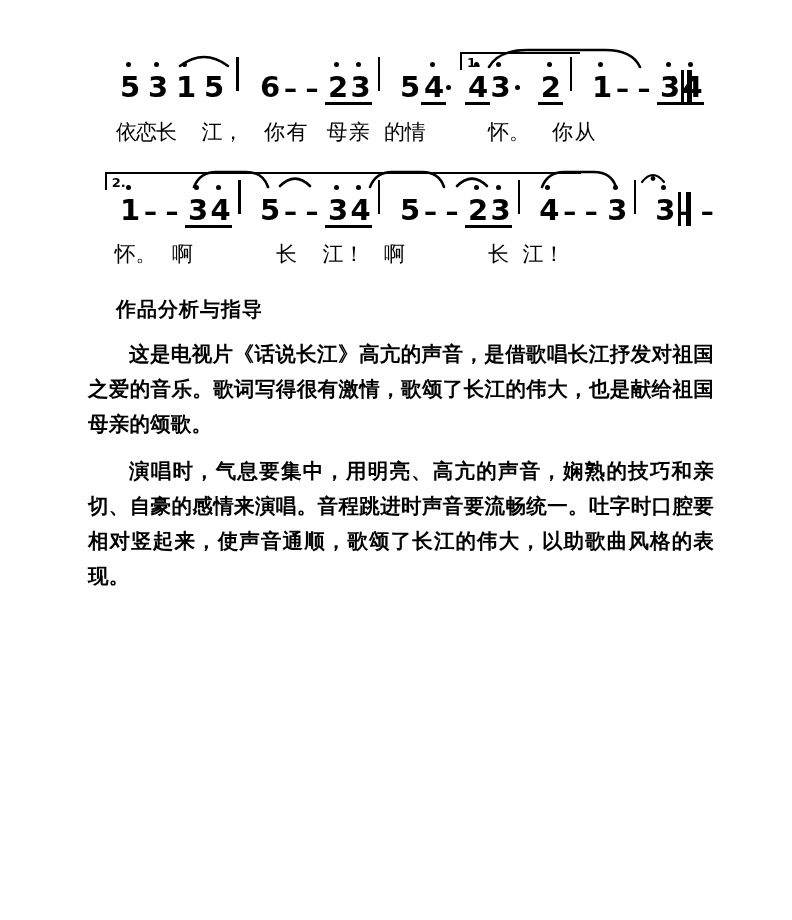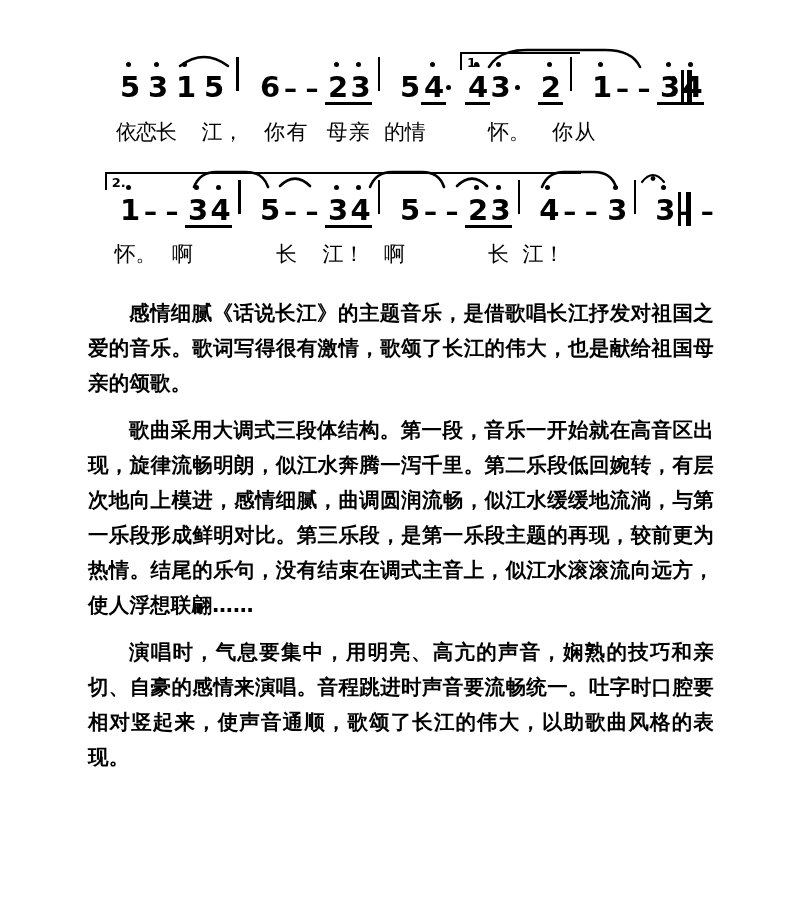--- a/index.html
+++ b/index.html
@@ -355,18 +355,18 @@
             <circle cx="12" cy="8.5" r="2.4" fill="#000"></circle>
           </svg>
       </div>
 
       <div class="barline" style="left:678px; top:72px; height:34px;"></div>
       <div class="barline thick" style="left:686px; top:72px; height:34px;"></div>
     </div>
   </div>
 
   <div class="analysis">
-    <p class="para">感情细腻《话说长江》的主题音乐，是借歌唱长江抒发对祖国之爱的音乐。歌词写得很有激情，歌颂了长江的伟大，也是献给祖国母亲的颂歌。</p>
-    <p class="para">歌曲采用大调式三段体结构。第一段，音乐一开始就在高音区出现，旋律流畅明朗，似江水奔腾一泻千里。第二乐段低回婉转，有层次地向上模进，感情细腻，曲调圆润流畅，似江水缓缓地流淌，与第一乐段形成鲜明对比。第三乐段，是第一乐段主题的再现，较前更为热情。结尾的乐句，没有结束在调式主音上，似江水滚滚流向远方，使人浮想联翩……</p>
+    <h2 class="analysis-title">作品分析与指导</h2>
+    <p class="para">这是电视片《话说长江》高亢的声音，是借歌唱长江抒发对祖国之爱的音乐。歌词写得很有激情，歌颂了长江的伟大，也是献给祖国母亲的颂歌。</p>
     <p class="para">演唱时，气息要集中，用明亮、高亢的声音，娴熟的技巧和亲切、自豪的感情来演唱。音程跳进时声音要流畅统一。吐字时口腔要相对竖起来，使声音通顺，歌颂了长江的伟大，以助歌曲风格的表现。</p>
   </div>
 
 </div>
 
 </body></html>

